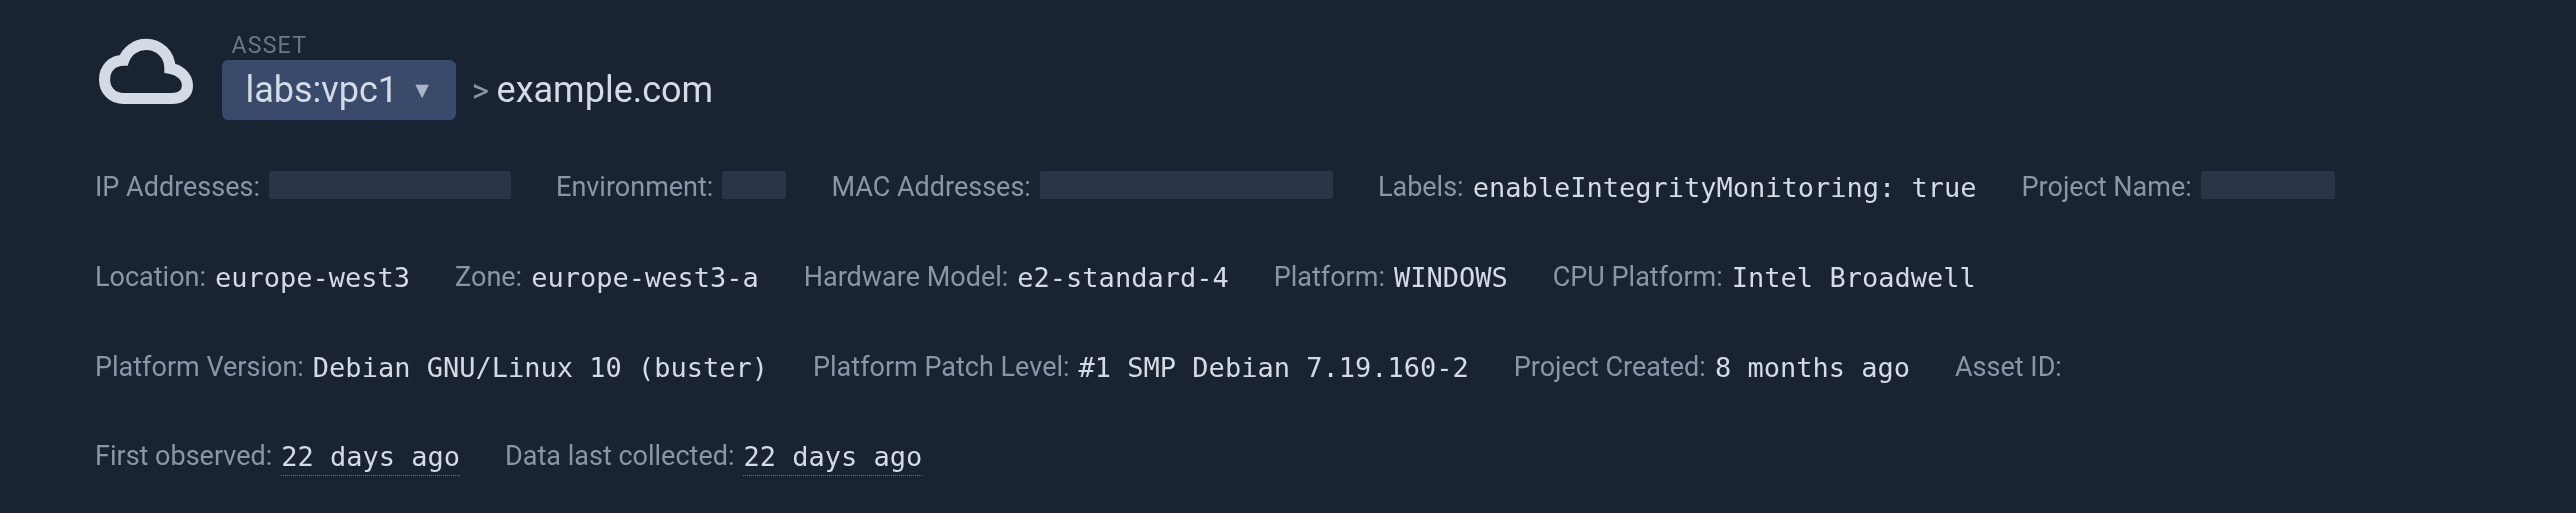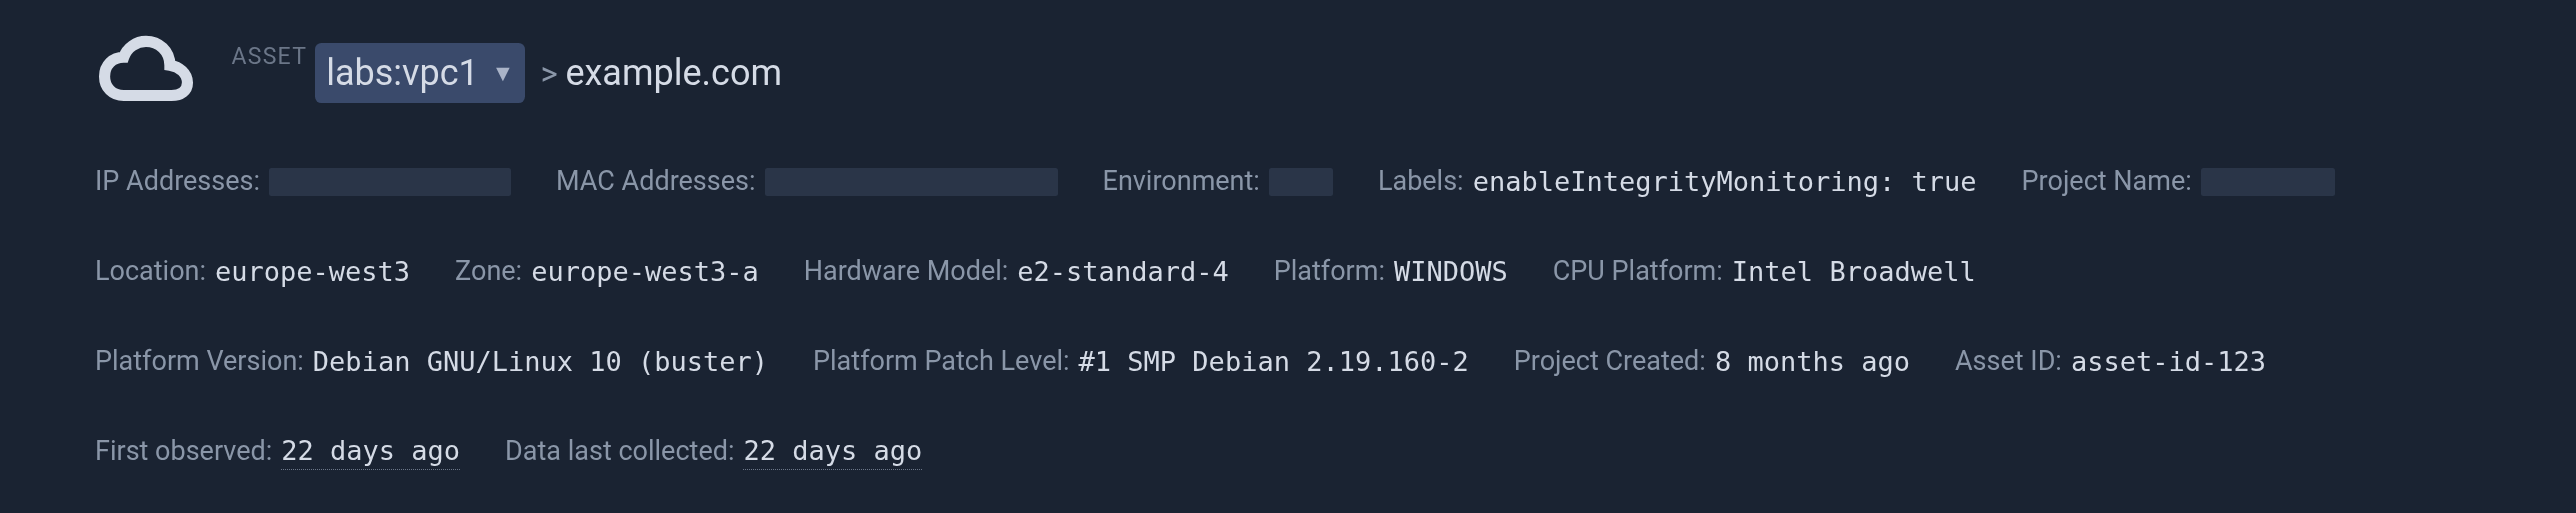--- a/index.html
+++ b/index.html
@@ -23,37 +23,38 @@
   }
   .cloud-icon svg {
     width: 102px;
     height: 76px;
     stroke: #d5dbe6;
     fill: none;
     stroke-width: 7;
   }
   .title-block {
     display: flex;
-    gap: 8px;
+    flex-direction: column;
+    gap: 1px;
   }
   .asset-label {
     font-size: 23px;
     letter-spacing: 1.3px;
     color: #6b7688;
     padding-left: 9px;
   }
   .title-row {
     display: flex;
     align-items: center;
     gap: 15.3px;
   }
   .badge {
     background: #3a4a6b;
     color: #d5dbe6;
-    padding: 9px 11px;
+    padding: 9px 23px;
     border-radius: 6.4px;
     font-size: 36px;
     display: flex;
     align-items: center;
     gap: 12.7px;
     cursor: pointer;
   }
   .badge .caret {
     font-size: 23px;
     color: #aab4c8;
@@ -74,21 +75,20 @@
     display: flex;
     flex-wrap: wrap;
     row-gap: 28px;
     column-gap: 45px;
     font-size: 27px;
     line-height: 1.25;
     margin-bottom: 38px;
   }
   .pair {
     display: flex;
-    align-items: center;
     gap: 9px;
     white-space: nowrap;
   }
   .pair .k { color: #8a96a8; }
   .pair .v { color: #d5dbe6; font-family: ui-monospace, Menlo, Consolas, monospace; }
   .redacted {
     display: inline-block;
     background: #2a3548;
     border-radius: 2.5px;
     height: 28px;
@@ -127,30 +127,30 @@
   </div>
 
   <div class="details">
 
     <span class="pair">
       <span class="k">IP Addresses:</span>
       <span class="redacted w1"></span>
     </span>
 
     <span class="pair">
+      <span class="k">Environment:</span>
+      <span class="redacted w3"></span>
+    </span>
+
+    <span class="pair">
       <span class="k">MAC Addresses:</span>
       <span class="redacted w2"></span>
     </span>
 
     <span class="pair">
-      <span class="k">Environment:</span>
-      <span class="redacted w3"></span>
-    </span>
-
-    <span class="pair">
       <span class="k">Labels:</span>
       <span class="v">enableIntegrityMonitoring: true</span>
     </span>
 
     <span class="pair">
       <span class="k">Project Name:</span>
       <span class="redacted w4"></span>
     </span>
 
     <div style="flex-basis:100%; height:0;"></div>
@@ -182,31 +182,30 @@
 
     <div style="flex-basis:100%; height:0;"></div>
 
     <span class="pair">
       <span class="k">Platform Version:</span>
       <span class="v">Debian GNU/Linux 10 (buster)</span>
     </span>
 
     <span class="pair">
       <span class="k">Platform Patch Level:</span>
-      <span class="v">#1 SMP Debian 2.19.160-2</span>
+      <span class="v">#1 SMP Debian 7.19.160-2</span>
     </span>
 
     <span class="pair">
       <span class="k">Project Created:</span>
       <span class="v">8 months ago</span>
     </span>
 
     <span class="pair">
       <span class="k">Asset ID:</span>
-      <span class="v">asset-id-123</span>
     </span>
 
     <div style="flex-basis:100%; height:0;"></div>
 
     <span class="pair">
       <span class="k">First observed:</span>
       <span class="v underlined">22 days ago</span>
     </span>
 
     <span class="pair">

